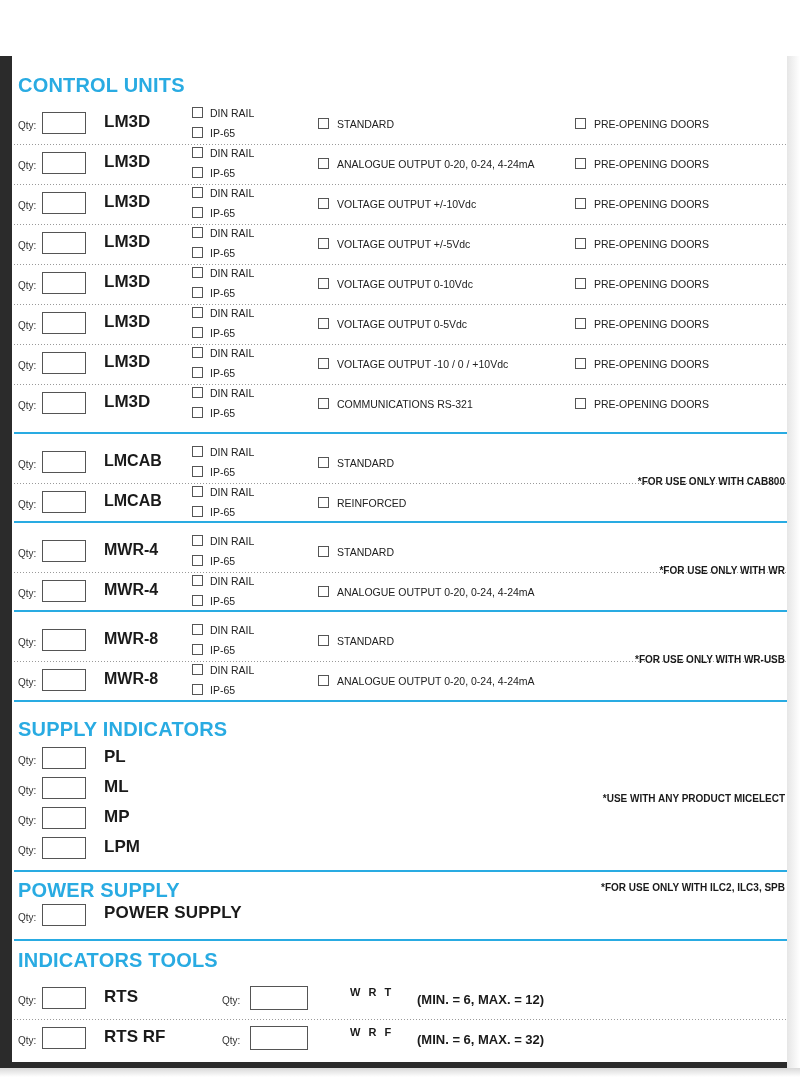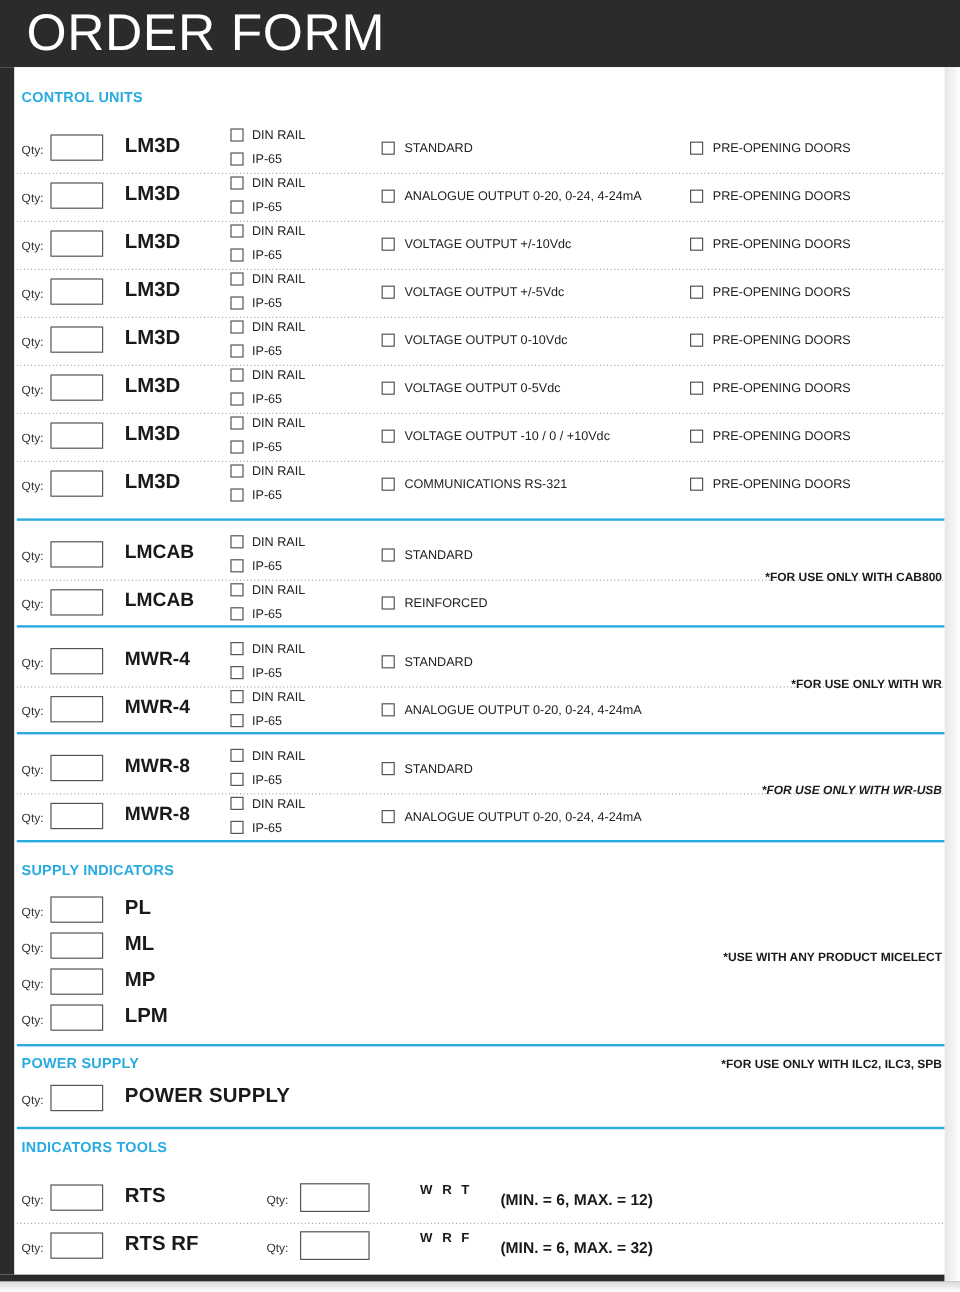--- a/index.html
+++ b/index.html
@@ -25,21 +25,21 @@
   .rail-left{position:absolute;left:0;top:56px;width:12px;height:1006px;background:#2b2b2b;}
   .rail-bottom{position:absolute;left:0;top:1062px;width:800px;height:6px;background:#2b2b2b;}
   .shadow-bottom{position:absolute;left:0;top:1068px;width:800px;height:9px;
     background:linear-gradient(to bottom,#d9d9d9,#ffffff);}
   .shadow-right{position:absolute;left:787px;top:56px;width:13px;height:1012px;
     background:linear-gradient(to right,#e6e6e6,#ffffff);}
 
   
   .canvas{position:absolute;left:12px;top:56px;width:775px;height:1006px;background:#ffffff;}
   .sec-title{
-    position:absolute;color:#29abe2;font-weight:bold;font-size:12px;
+    position:absolute;color:#29abe2;font-weight:bold;font-size:20px;
     letter-spacing:0.2px;white-space:nowrap;
   }
   .blue-rule{position:absolute;height:2px;background:#29abe2;left:2px;width:773px;}
   .dot-rule{
     position:absolute;height:1px;left:2px;width:773px;
     background-image:linear-gradient(to right,#9a9a9a 0 1px,transparent 1px 3px);
     background-size:3px 1px;background-repeat:repeat-x;
   }
 
   .qty-label{position:absolute;font-size:10px;color:#333;white-space:nowrap;}
@@ -59,23 +59,20 @@
     position:absolute;font-size:10px;font-weight:bold;color:#1a1a1a;
     white-space:nowrap;text-align:right;
   }
   .minmax{position:absolute;font-size:13px;font-weight:bold;color:#1a1a1a;white-space:nowrap;}
 </style>
 </head>
 <body>
 
 <div class="page">
 
-  <div class="header-band">
-    <div class="header-title">ORDER FORM</div>
-  </div>
 
   <div class="rail-left"></div>
   <div class="rail-bottom"></div>
   <div class="shadow-right"></div>
   <div class="shadow-bottom"></div>
 
   <div class="canvas">
 
     <div class="sec-title" style="left:6px;top:18px;">CONTROL UNITS</div>
 
@@ -261,21 +258,21 @@
       <div class="qty-box" style="left:30px;top:573px;"></div>
       <div class="model small" style="left:92px;top:574px;">MWR-8</div>
       <div class="cb" style="left:180px;top:568px;"></div>
       <div class="cb-label" style="left:198px;top:568px;">DIN RAIL</div>
       <div class="cb" style="left:180px;top:588px;"></div>
       <div class="cb-label" style="left:198px;top:588px;">IP-65</div>
       <div class="cb" style="left:306px;top:579px;"></div>
       <div class="opt-label" style="left:325px;top:579px;">STANDARD</div>
     </div>
     <div class="dot-rule" style="top:605px;"></div>
-    <div class="note" style="right:2px;top:598px;font-style:italic;">*FOR USE ONLY WITH WR-USB</div>
+    <div class="note" style="right:2px;top:598px;">*FOR USE ONLY WITH WR-USB</div>
 
     <div>
       <div class="qty-label" style="left:6px;top:621px;">Qty:</div>
       <div class="qty-box" style="left:30px;top:613px;"></div>
       <div class="model small" style="left:92px;top:614px;">MWR-8</div>
       <div class="cb" style="left:180px;top:608px;"></div>
       <div class="cb-label" style="left:198px;top:608px;">DIN RAIL</div>
       <div class="cb" style="left:180px;top:628px;"></div>
       <div class="cb-label" style="left:198px;top:628px;">IP-65</div>
       <div class="cb" style="left:306px;top:619px;"></div>

